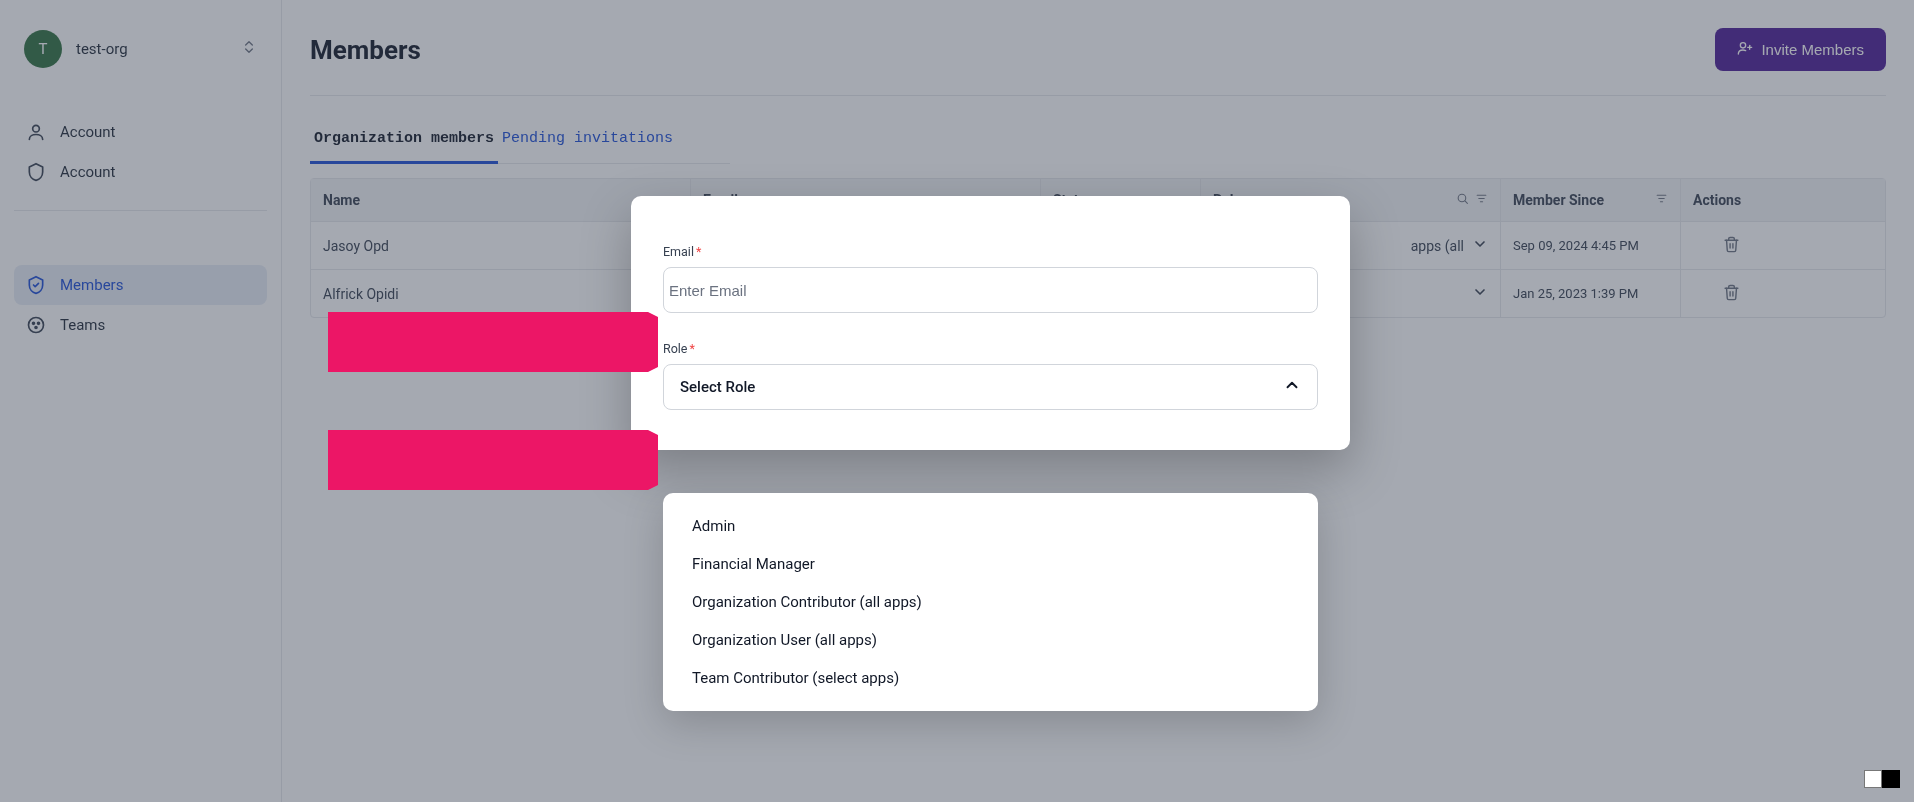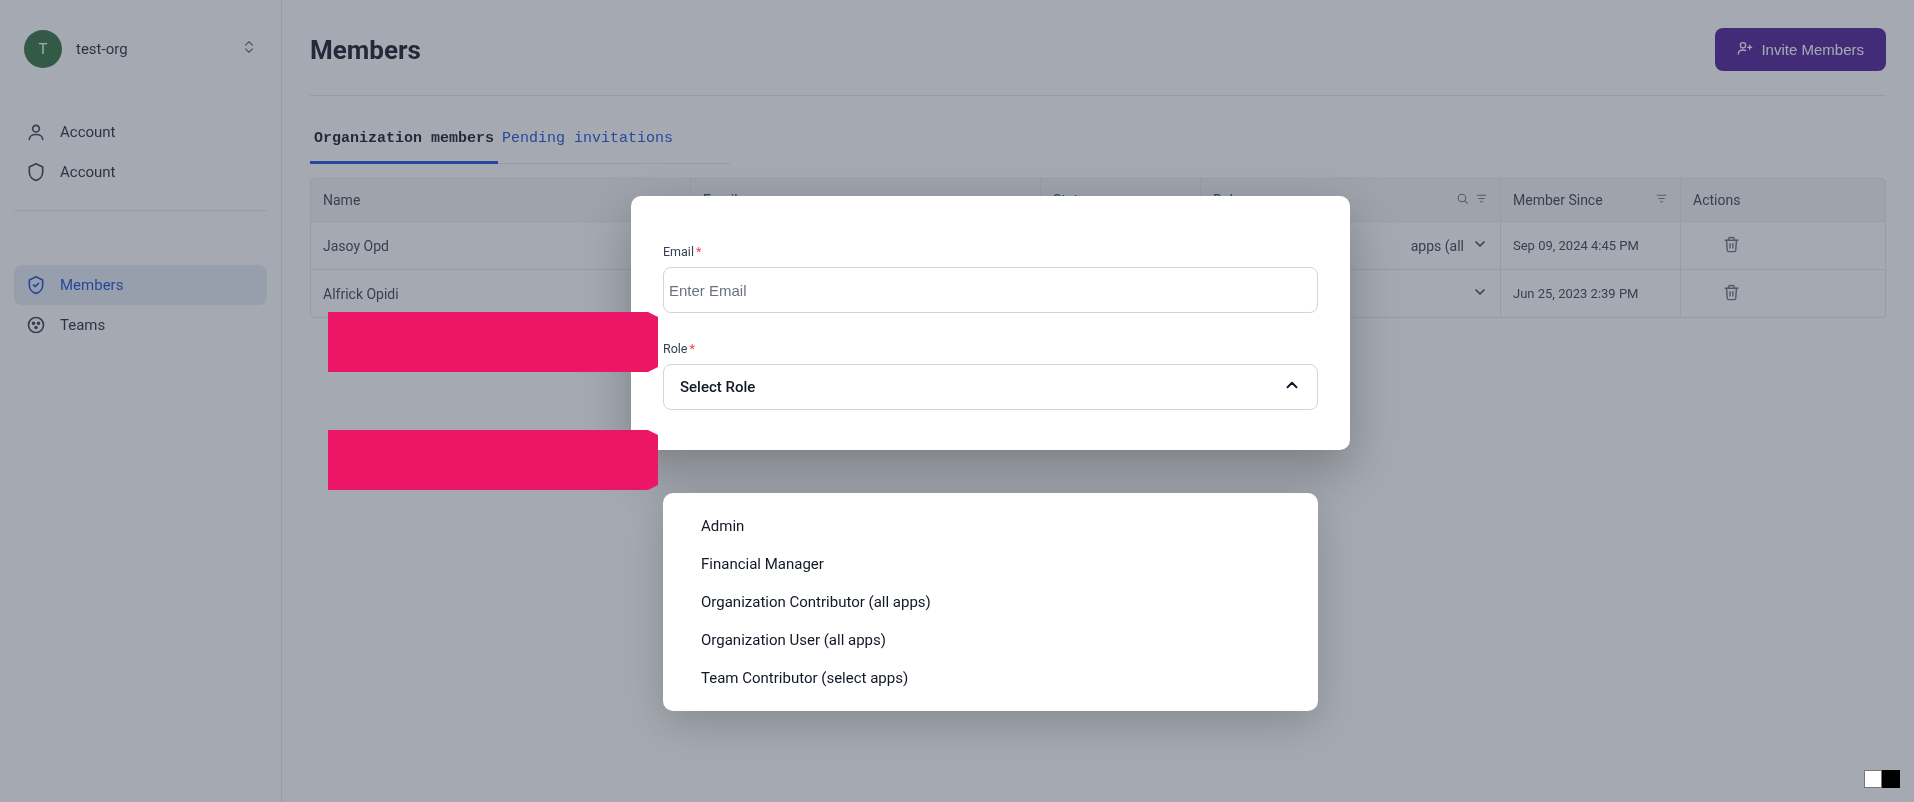--- a/index.html
+++ b/index.html
@@ -141,21 +141,21 @@
     align-items: center;
   }
   .thead {
     background: #f3f4f6;
     height: 42px;
   }
   .th {
     padding: 0 12px;
     font-size: 14px;
     color: #374151;
-    font-weight: 400;
+    font-weight: 700;
     display: flex;
     align-items: center;
     justify-content: space-between;
     height: 100%;
     border-right: 1px solid #e5e7eb;
   }
   .th:last-child { border-right: none; }
   .th-icons { display: flex; gap: 6px; color: #6b7280; }
   .trow {
     height: 48px;
@@ -235,21 +235,21 @@
 
   
   .dropdown {
     position: absolute;
     left: 663px;
     top: 493px;
     width: 655px;
     background: #fff;
     border-radius: 10px;
     box-shadow: 0 12px 40px rgba(0,0,0,0.18);
-    padding: 14px 16px;
+    padding: 14px 7px;
   }
   .dropdown-item {
     padding: 10px 22px;
     font-size: 15px;
     color: #111827;
     cursor: pointer;
   }
 
   
   .arrow {
@@ -438,21 +438,21 @@
       <div class="td"></div>
       <div class="td"></div>
       <div class="td">
         <span style="margin-left:auto;">
           <svg width="16" height="16" viewBox="0 0 24 24" fill="none" stroke="#374151" stroke-width="2.5" stroke-linecap="round" stroke-linejoin="round">
               <polyline points="6 9 12 15 18 9"></polyline>
             </svg>
         </span>
       </div>
       <div class="td since">
-        <span>Jun 25, 2023 2:39 PM</span>
+        <span>Jan 25, 2023 1:39 PM</span>
       </div>
       <div class="td">
         <span>
           <svg width="17" height="17" viewBox="0 0 24 24" fill="none" stroke="#6b7280" stroke-width="2" stroke-linecap="round" stroke-linejoin="round">
               <polyline points="3 6 5 6 21 6"></polyline>
               <path d="M19 6l-1 14a2 2 0 0 1-2 2H8a2 2 0 0 1-2-2L5 6"></path>
               <path d="M10 11v6M14 11v6"></path>
               <path d="M8 6V4a2 2 0 0 1 2-2h4a2 2 0 0 1 2 2v2"></path>
             </svg>
         </span>

